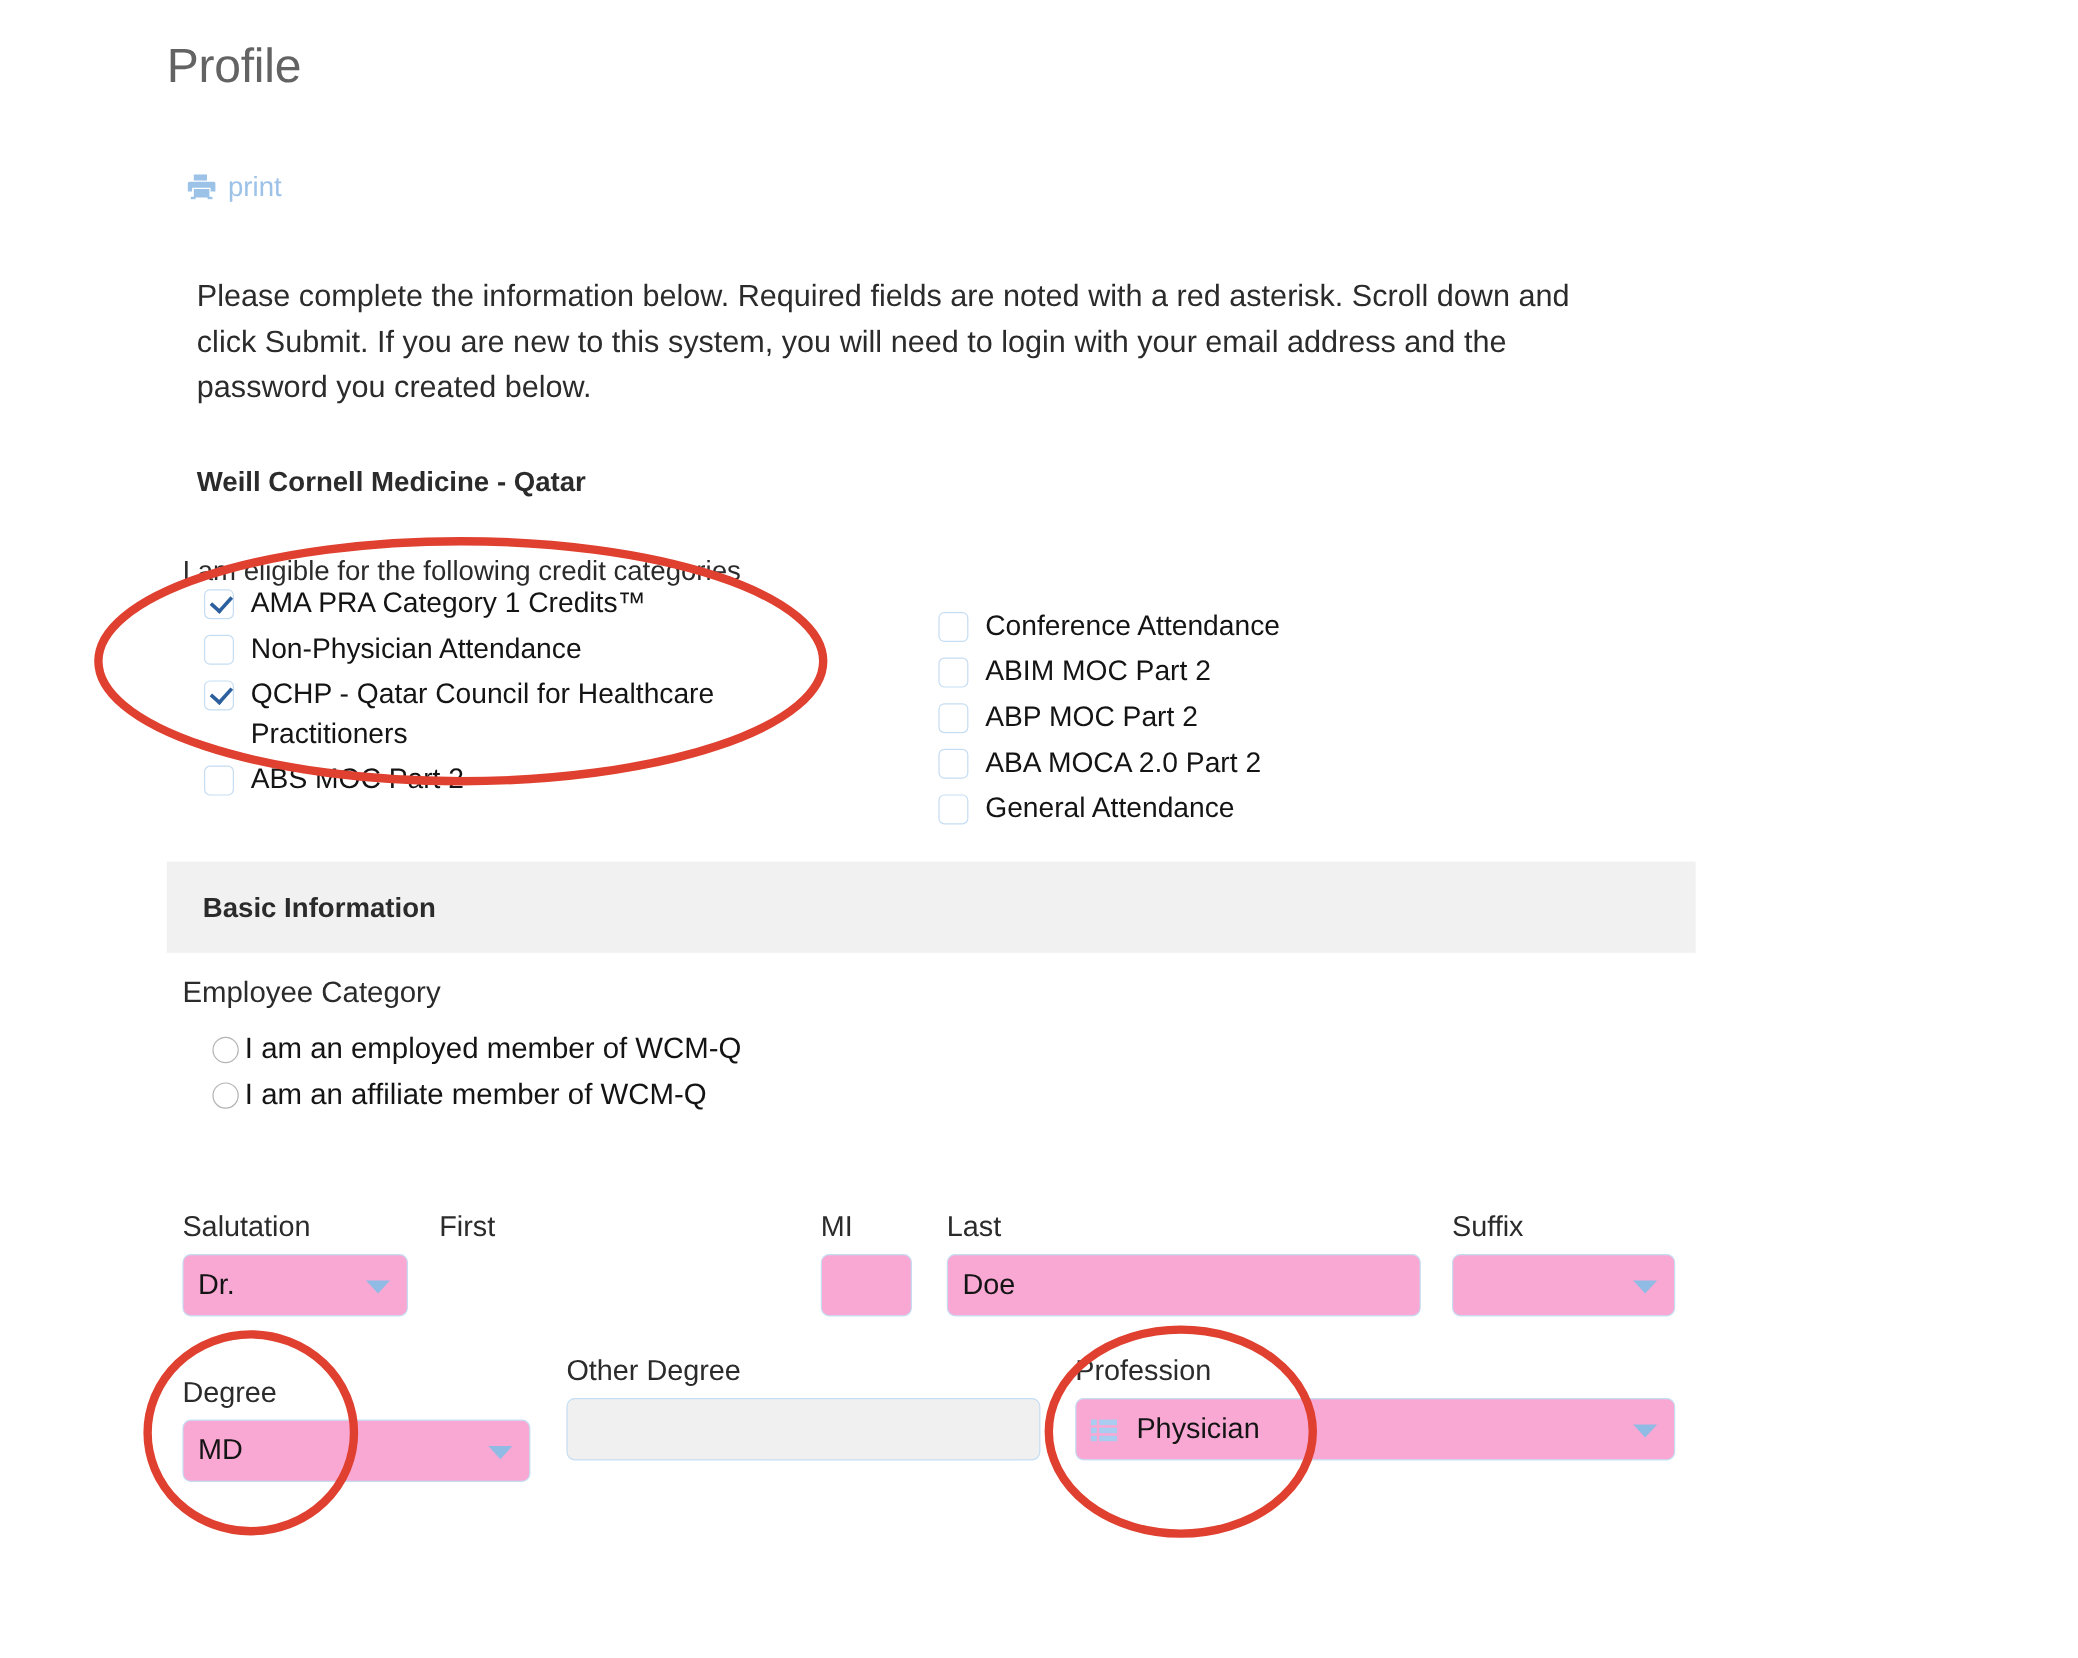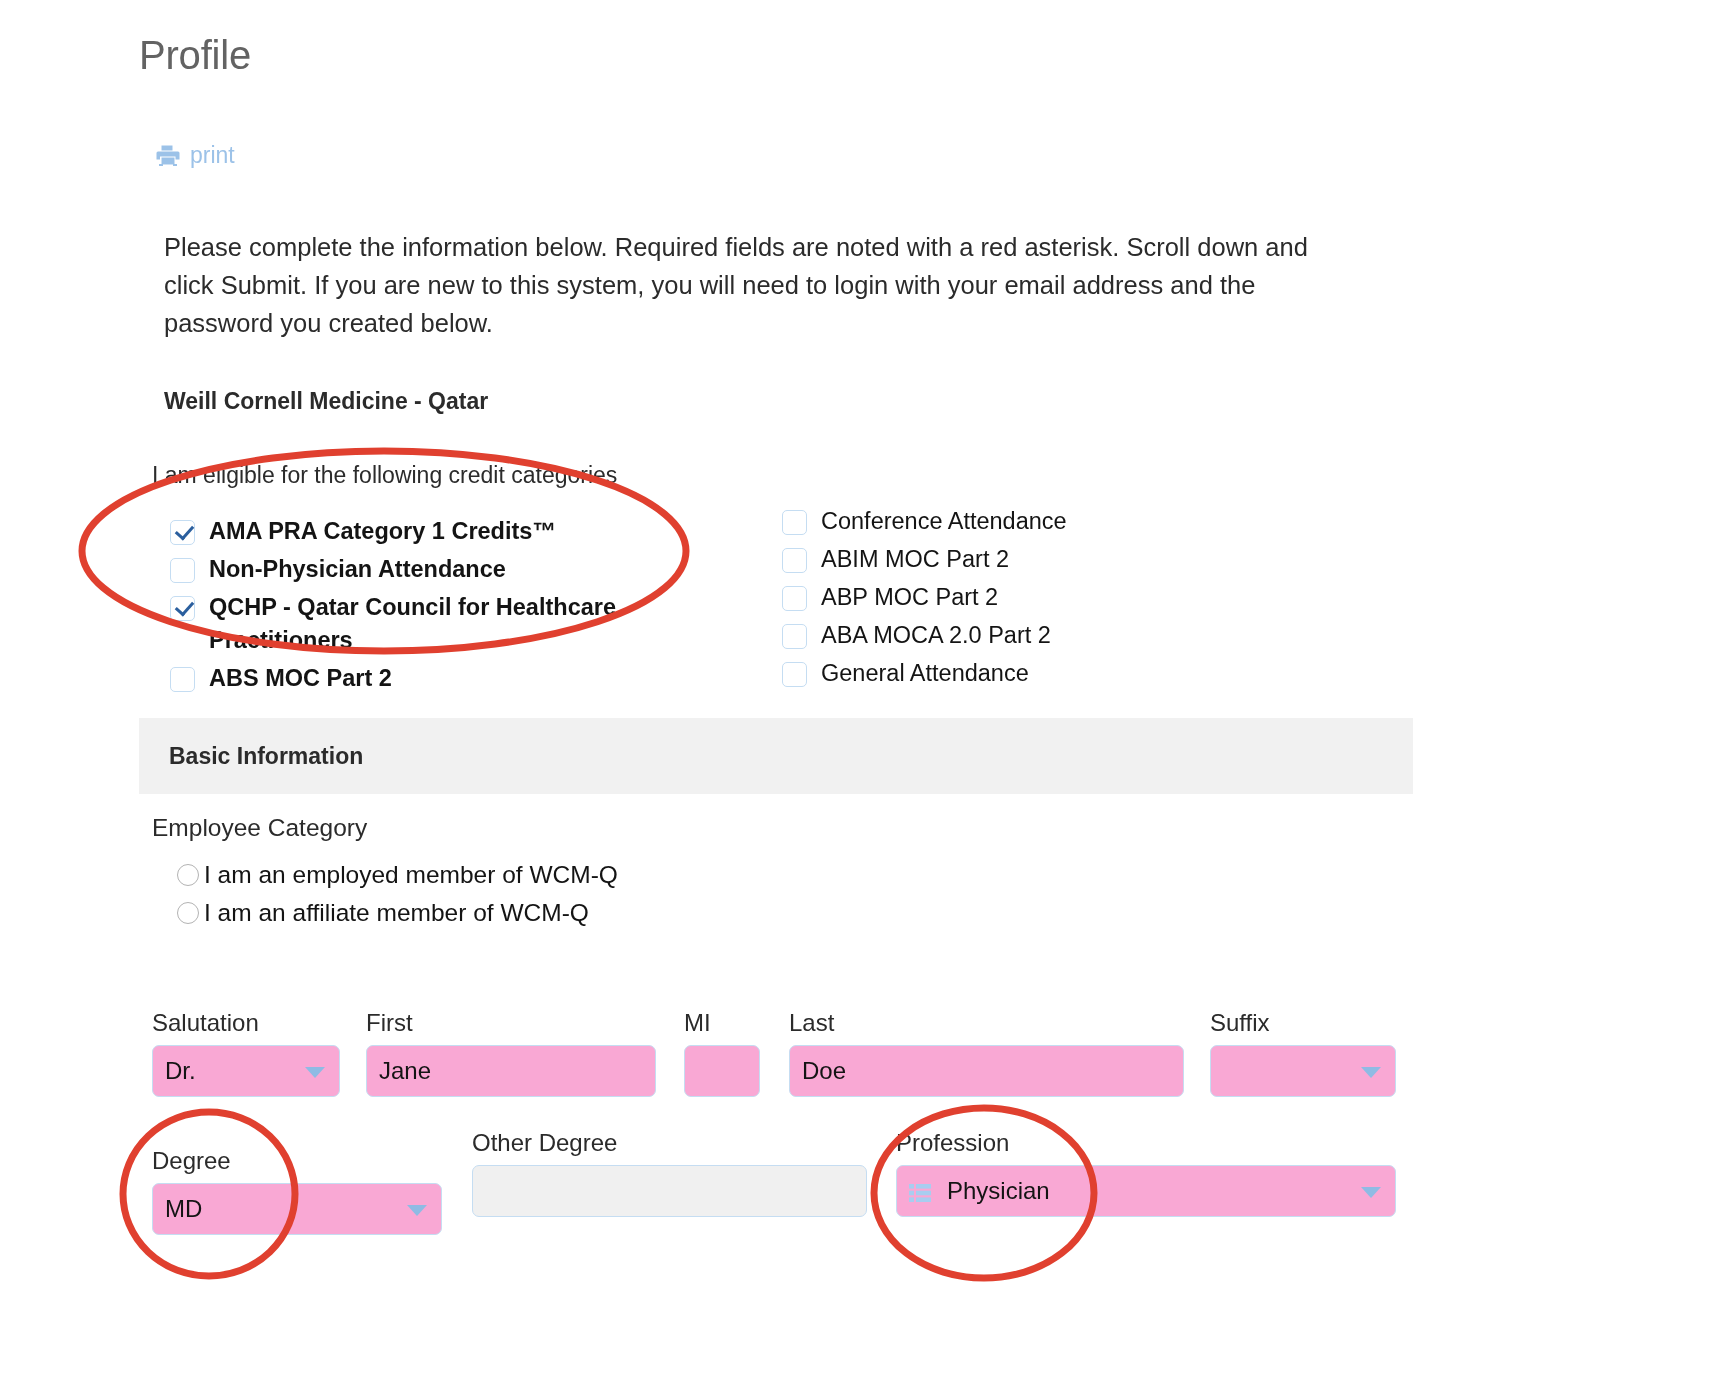--- a/index.html
+++ b/index.html
@@ -69,21 +69,21 @@
   .eligible-label {
     position: absolute;
     left: 152px;
     top: 462px;
     font-size: 23px;
     color: #2b2b2b;
   }
 
   
   .cb-col { position: absolute; }
-  .cb-col.left  { left: 170px; top: 515px; width: 470px; font-weight: bold; }
+  .cb-col.left  { left: 170px; top: 486px; width: 470px; }
   .cb-col.right { left: 782px; top: 505px; width: 470px; }
 
   .cb-row {
     display: flex;
     align-items: flex-start;
     gap: 14px;
     margin-bottom: 5px;
     cursor: pointer;
   }
   .cb-box {
@@ -317,23 +317,20 @@
   <div class="field f-salutation">
     <div class="field-label">Salutation</div>
     <div class="field-ctrl">
       <span>Dr.</span>
       <span class="caret"></span>
     </div>
   </div>
 
   <div class="field f-first">
     <div class="field-label">First</div>
-    <div class="field-ctrl">
-      <span>Jane</span>
-    </div>
   </div>
 
   <div class="field f-mi">
     <div class="field-label">MI</div>
     <div class="field-ctrl">
       <span></span>
     </div>
   </div>
 
   <div class="field f-last">

